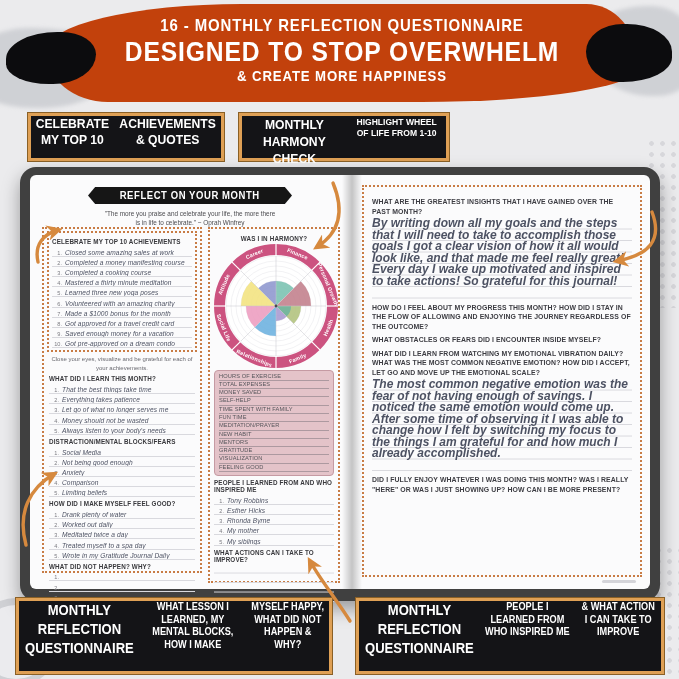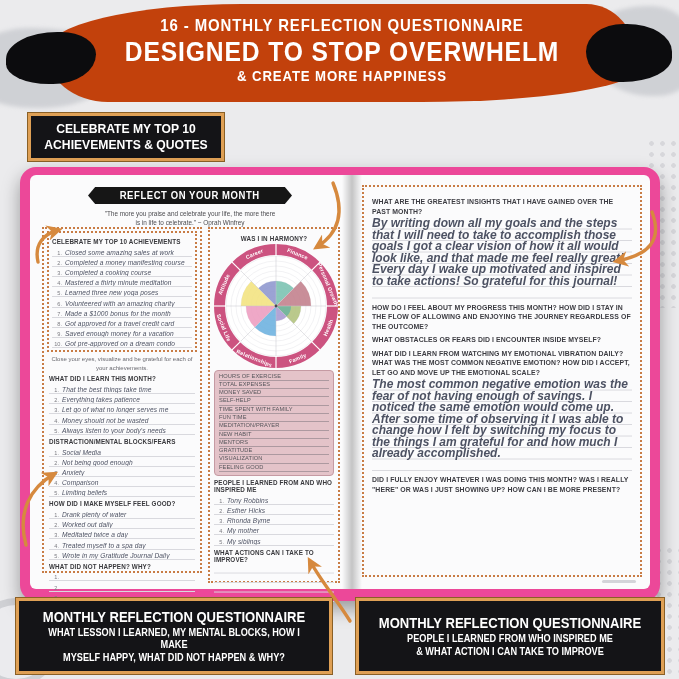--- a/index.html
+++ b/index.html
@@ -22,39 +22,39 @@
   .banner:before{content:"";position:absolute;left:-40px;top:28px;width:90px;height:52px;background:#0c0c0e;
     border-radius:60% 40% 50% 50%/55% 45% 60% 40%;}
   .banner:after{content:"";position:absolute;right:-34px;top:20px;width:86px;height:58px;background:#0c0c0e;
     border-radius:45% 55% 60% 40%/50% 50% 45% 55%;}
   .banner-inner{position:absolute;inset:0;color:#fff;text-align:center;z-index:2;}
   .bl1{margin-top:12px;font-size:17px;font-weight:bold;letter-spacing:1px;transform:scaleX(.88);}
   .bl2{font-size:28px;font-weight:bold;letter-spacing:1px;transform:scaleX(.88);line-height:31px;}
   .bl3{font-size:15px;font-weight:bold;letter-spacing:1px;transform:scaleX(.88);}
   
   .callout{position:absolute;background:#141417;border:3px solid #dfa055;outline:1px solid #8a6026;
-    color:#fff;text-align:center;display:flex;flex-direction:column;justify-content:center;box-sizing:border-box;}
+    color:#fff;text-align:center;display:flex;flex-direction:row;justify-content:center;box-sizing:border-box;}
   .co-l1{font-weight:bold;transform:scaleX(.9);}
   .co-l2,.co-l3{font-weight:bold;transform:scaleX(.9);}
   .c1{left:28px;top:113px;width:196px;height:48px;}
   .c1 .co-l1,.c1 .co-l2{font-size:13.5px;line-height:16px;}
   .c2{left:239px;top:113px;width:210px;height:48px;}
   .c2 .co-l1{font-size:13.5px;line-height:17px;}
   .c2 .co-l2{font-size:9.5px;line-height:11px;}
   .c3{left:461px;top:113px;width:206px;height:48px;}
   .c3 .co-l1{font-size:13.5px;line-height:17px;}
   .c3 .co-l2{font-size:9.5px;line-height:11px;}
   .c4{left:16px;top:598px;width:316px;height:76px;}
   .c4 .co-l1{font-size:14.5px;line-height:19px;}
   .c4 .co-l2,.c4 .co-l3{font-size:10.2px;line-height:12.5px;}
   .c5{left:356px;top:598px;width:308px;height:76px;}
   .c5 .co-l1{font-size:14.5px;line-height:19px;}
   .c5 .co-l2,.c5 .co-l3{font-size:10.2px;line-height:12.5px;}
   
-  .journal{position:absolute;left:20px;top:167px;width:640px;height:434px;background:#ec4899;
+  .journal{position:absolute;left:20px;top:167px;width:640px;height:434px;background:#404040;
     border-radius:16px;box-shadow:0 8px 18px rgba(0,0,0,.35);}
   .pages{position:absolute;left:10px;top:8px;width:620px;height:414px;background:#fbfbfc;border-radius:6px;}
   .spine{position:absolute;left:312px;top:0;width:20px;height:414px;
     background:linear-gradient(to right,rgba(0,0,0,0),rgba(0,0,0,.22),rgba(0,0,0,0));}
   .page{position:absolute;top:0;height:414px;}
   .page.left{left:0;width:316px;}
   .page.right{left:324px;width:296px;}
   
   .ribbon{position:absolute;left:58px;top:12px;width:204px;height:17px;background:#161616;
     clip-path:polygon(3.5% 0,96.5% 0,100% 50%,96.5% 100%,3.5% 100%,0 50%);
@@ -106,20 +106,24 @@
     <div class="banner-inner">
       <div class="bl1">16 - MONTHLY REFLECTION QUESTIONNAIRE</div>
       <div class="bl2">DESIGNED TO STOP OVERWHELM</div>
       <div class="bl3">&amp; CREATE MORE HAPPINESS</div>
     </div>
   </div>
 
   <div class="callout c1">
     <div class="co-l1">CELEBRATE MY TOP 10</div>
     <div class="co-l2">ACHIEVEMENTS &amp; QUOTES</div>
+  </div>
+  <div class="callout c2">
+    <div class="co-l1">MONTHLY HARMONY CHECK</div>
+    <div class="co-l2">HIGHLIGHT WHEEL OF LIFE FROM 1-10</div>
   </div>
 
   <div class="journal">
     <div class="pages">
 
       <div class="page left">
         <div class="ribbon">
           <span>REFLECT ON YOUR MONTH</span>
         </div>
         <div class="quote">

